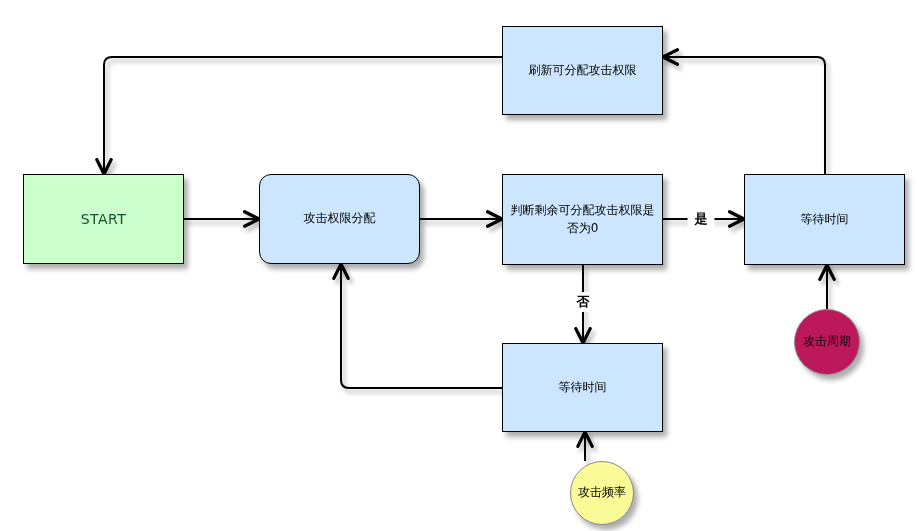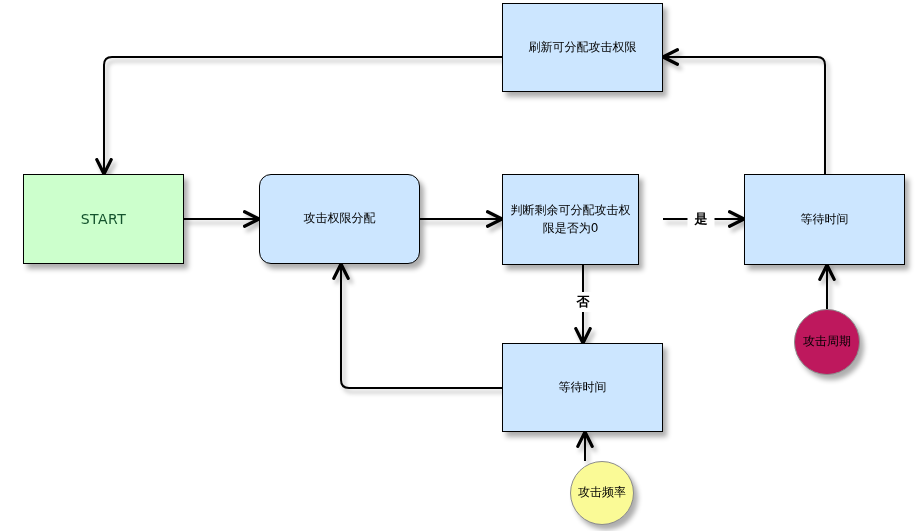--- a/index.html
+++ b/index.html
@@ -83,27 +83,27 @@
       <path d="M502 57 L112 57 Q104 57 104 65 L104 174" class="edge" marker-end="url(#arrow)"></path>
       <path d="M583 265 L 583 343" class="edge" marker-end="url(#arrow)"></path>
       <path d="M827 309 L 827 265" class="edge" marker-end="url(#arrow)"></path>
       <path d="M585 461 L 585 432" class="edge" marker-end="url(#arrow)"></path>
       <path d="M502 388 L349 388 Q341 388 341 380 L341 264" class="edge" marker-end="url(#arrow)"></path>
     </svg>
   <div id="nodes-layer">
       <div class="node rect start-node" style="left: 23px; top: 174px; width: 161px; height: 90px; border-color: rgb(0, 0, 0); background: rgb(204, 255, 204);">
         <span>START</span>
       </div>
-      <div class="node rect" style="left: 502px; top: 3px; width: 161px; height: 89px; border-color: rgb(0, 0, 0); background: rgb(204, 230, 255); text-align: right;">
+      <div class="node rect" style="left: 502px; top: 26px; width: 161px; height: 89px; border-color: rgb(0, 0, 0); background: rgb(204, 230, 255); text-align: right;">
         <span>刷新可分配攻击权限</span>
       </div>
       <div class="node rect" style="left: 259px; top: 174px; width: 161px; height: 90px; border-color: rgb(0, 0, 0); background: rgb(204, 230, 255); border-radius: 12px;">
         <span>攻击权限分配</span>
       </div>
-      <div class="node rect" style="left: 502px; top: 174px; width: 137px; height: 91px; border-color: rgb(0, 0, 0); background: rgb(204, 230, 255);">
+      <div class="node rect" style="left: 502px; top: 174px; width: 161px; height: 91px; border-color: rgb(0, 0, 0); background: rgb(204, 230, 255);">
         <span>判断剩余可分配攻击权限是否为0</span>
       </div>
       <div class="node rect" style="left: 744px; top: 174px; width: 161px; height: 91px; border-color: rgb(0, 0, 0); background: rgb(204, 230, 255);">
         <span>等待时间</span>
       </div>
       <div class="node rect" style="left: 502px; top: 343px; width: 161px; height: 89px; border-color: rgb(0, 0, 0); background: rgb(204, 230, 255);">
         <span>等待时间</span>
       </div>
       <div class="node circle" style="left: 794px; top: 309px; width: 66px; height: 66px; border-color: rgb(140, 140, 140); background: #be185d;">
         <span>攻击周期</span>

